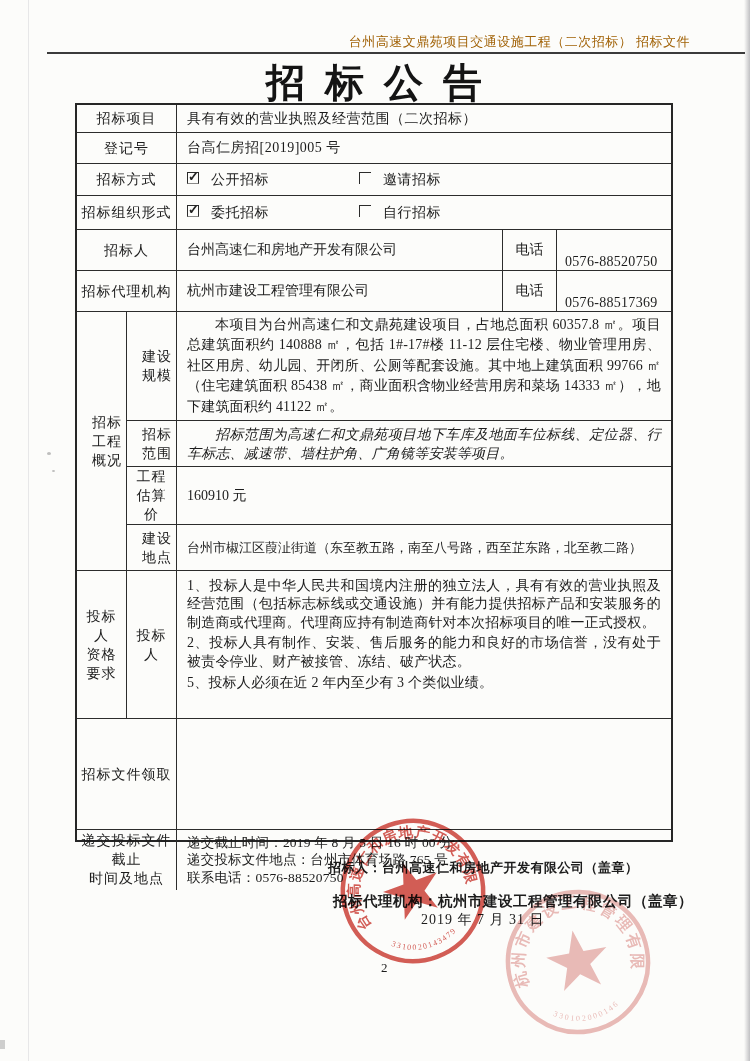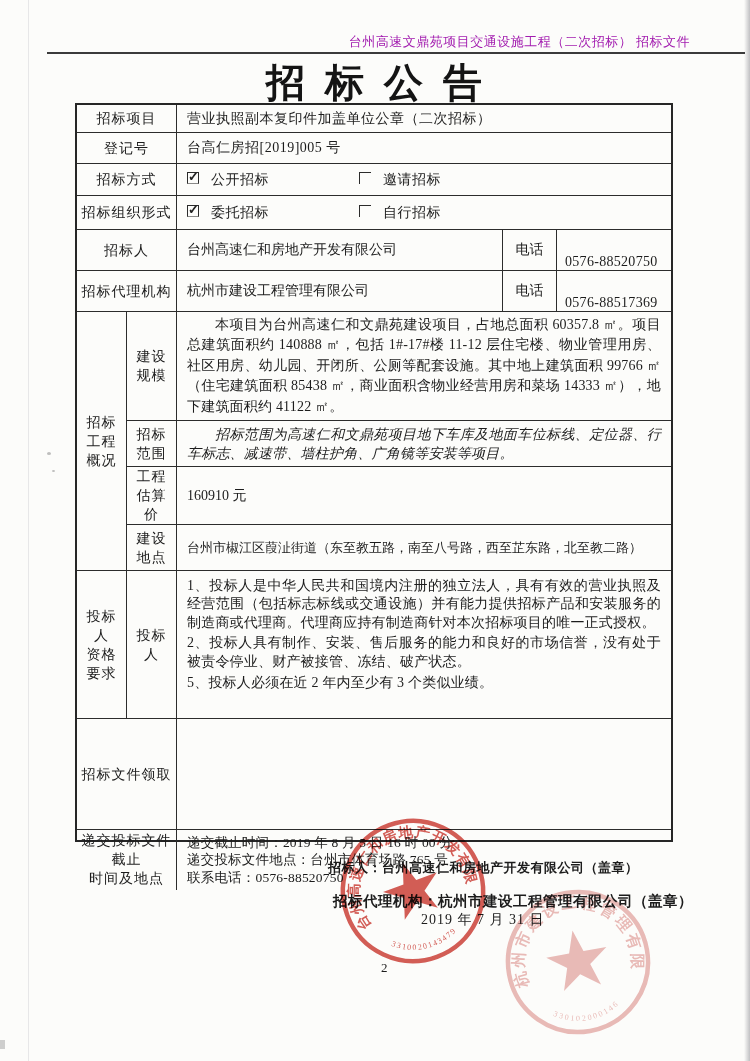--- a/index.html
+++ b/index.html
@@ -13,38 +13,38 @@
   
   .scan-right-edge{position:absolute;right:0;top:0;width:6px;height:100%;
     background:linear-gradient(to right,rgba(0,0,0,0),rgba(120,120,128,.45));}
   .scan-left-line{position:absolute;left:28px;top:0;width:1px;height:100%;background:rgba(140,140,150,.18);}
   .speck{position:absolute;background:#8a8a8a;border-radius:50%;opacity:.55;}
   .speck.s1{left:47px;top:452px;width:4px;height:3px;}
   .speck.s2{left:52px;top:470px;width:3px;height:2px;}
   .speck.s3{left:0;top:1040px;width:5px;height:9px;border-radius:0;opacity:.4;}
 
   .doc-header{position:absolute;top:33px;left:0;width:690px;text-align:right;
-    font-size:13px;letter-spacing:.5px;color:#a21caf;}
+    font-size:13px;letter-spacing:.5px;color:#a16207;}
   .header-rule{position:absolute;top:52px;left:47px;width:698px;height:2px;background:#3b3b3b;}
   .doc-title{position:absolute;top:56px;left:75px;width:598px;text-align:center;
     font-family:"Liberation Sans","DejaVu Sans",sans-serif;font-weight:900;
     font-size:39px;letter-spacing:20px;text-indent:20px;color:#141414;}
 
   
   .tbl{position:absolute;left:75px;top:103px;width:598px;height:739px;
     border:2px solid #262626;box-sizing:border-box;display:flex;flex-direction:column;
     font-size:14px;}
   .row{display:flex;box-sizing:border-box;border-bottom:1.5px solid #2c2c2c;flex:0 0 auto;}
   .row:last-child{border-bottom:none;}
   .lbl{flex:0 0 100px;box-sizing:border-box;border-right:1.5px solid #2c2c2c;
     display:flex;align-items:center;justify-content:center;text-align:center;
     letter-spacing:1px;line-height:19px;padding:0 4px;}
   .val{flex:1 1 auto;box-sizing:border-box;display:flex;align-items:center;
     padding:0 10px;letter-spacing:.5px;}
-  .lbl-narrow{flex:0 0 50px;}
+  .lbl-narrow{flex:0 0 50px;justify-content:flex-end;}
   .telcell{flex:0 0 55px;border-left:1.5px solid #2c2c2c;border-right:1.5px solid #2c2c2c;
     display:flex;align-items:center;justify-content:center;box-sizing:border-box;}
   .telnum{flex:1 1 auto;display:flex;align-items:center;padding:0 8px;letter-spacing:.3px;margin-top:24px;}
   .company{flex:0 0 325px;display:flex;align-items:center;padding:0 10px;box-sizing:border-box;}
 
   
   .ckrow{display:flex;align-items:center;gap:24px;}
   .ckgroup{display:flex;align-items:center;}
   .ckbox{width:12px;height:12px;box-sizing:border-box;margin-right:12px;position:relative;top:-2px;}
   .ckbox.checked{border:1.5px solid #2b2b2b;border-bottom-color:rgba(43,43,43,.55);}
@@ -101,21 +101,21 @@
   <div class="speck s3"></div>
 
   <div class="doc-header">台州高速文鼎苑项目交通设施工程（二次招标）  招标文件</div>
   <div class="header-rule"></div>
   <div class="doc-title">招标公告</div>
 
   <div class="tbl">
 
     <div class="row" style="flex-basis:28px">
       <div class="lbl">招标项目</div>
-      <div class="val">营业执照副本复印件加盖单位公章（二次招标）</div>
+      <div class="val">具有有效的营业执照及经营范围（二次招标）</div>
     </div>
 
     <div class="row" style="flex-basis:31px">
       <div class="lbl">登记号</div>
       <div class="val">台高仁房招[2019]005 号</div>
     </div>
 
     <div class="row" style="flex-basis:32px">
       <div class="lbl">招标方式</div>
       <div class="val ckrow">

